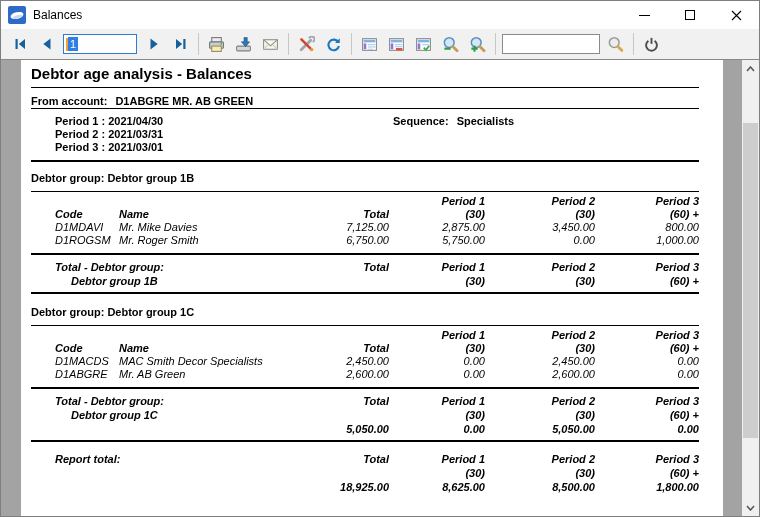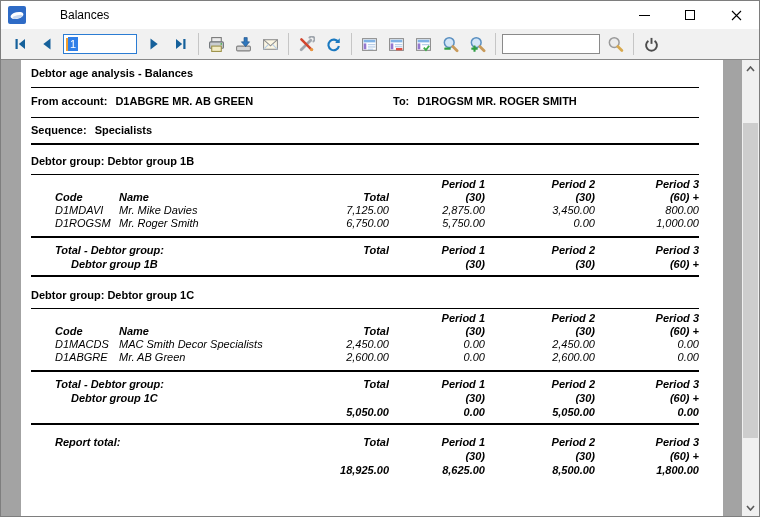--- a/index.html
+++ b/index.html
@@ -1,21 +1,21 @@
 <!DOCTYPE html>
 <html><head>
 <meta charset="utf-8">
 <style>
   * { box-sizing: border-box; margin: 0; padding: 0; }
   html,body { width:760px; height:517px; }
   body { font-family:"Liberation Sans", sans-serif; background:#fff; overflow:hidden; }
   .window { width:760px; height:517px; border:1px solid #7e7e7e; display:flex; flex-direction:column; background:#fff; }
 
   
-  .titlebar { height:28px; flex:0 0 28px; display:flex; align-items:center; padding-left:7px; background:#fff;gap:27px; }
+  .titlebar { height:28px; flex:0 0 28px; display:flex; align-items:center; padding-left:7px; background:#fff; }
   .title-icon { width:18px; height:18px; flex:0 0 18px; }
   .title-text { font-size:12px; color:#000; margin-left:7px; flex:1; }
   .win-controls { display:flex; height:100%; }
   .win-btn { width:46px; height:100%; display:flex; align-items:center; justify-content:center; cursor:default; }
   .glyph-min { width:11px; border-bottom:1px solid #000; height:1px; }
   .glyph-max { width:10px; height:10px; border:1px solid #000; }
 
   
   .toolbar { height:30px; flex:0 0 30px; background:#f1f1f1; display:flex; align-items:center; padding:0 5px; }
   .tb-btn { width:27px; height:26px; display:flex; align-items:center; justify-content:center; border-radius:2px; }
@@ -25,24 +25,24 @@
   .page-input .sel { background:#2f7fe8; color:#fff; font-size:11px; line-height:14px; padding:0 2px; }
   .search-input { width:98px; height:20px; border:1px solid #8a8a8a; background:#fff; font-size:11px; padding:0 3px; font-family:"Liberation Sans",sans-serif; margin:0 2px; }
 
   
   .report-area { flex:1; display:flex; background:#a3a3a3; border-top:1px solid #888; overflow:hidden; position:relative; }
   .margin-left { width:20px; flex:0 0 20px; }
   .page { width:702px; flex:0 0 702px; background:#fff; padding:7px 0 0 10px; overflow:hidden; }
   .margin-right { flex:1; }
   .content { width:668px; font-size:11px; color:#000; }
 
-  .rpt-title { font-weight:bold; font-size:11px; line-height:13px; margin:0 0 7px; }
+  .rpt-title { font-weight:bold; font-size:15px; line-height:13px; margin:0 0 7px; }
   .rule  { border-top:1px solid #000; }
   .rule2 { border-top:2px solid #000; }
-  .fromto { display:flex; margin:7px 0 9px; line-height:13px; font-weight:bold; }
+  .fromto { display:flex; margin:7px 0 0; line-height:13px; font-weight:bold; }
   .fromto .left { width:362px; flex:0 0 362px; }
   .lblgap { display:inline-block; width:8px; }
   .periods-row { display:flex; margin:6px 0 6px; line-height:13px; font-weight:bold; }
   .periods-row .left { width:362px; flex:0 0 362px; padding-left:24px; }
   .group-heading { font-weight:bold; line-height:13px; margin:10px 0 6px; }
   .group-heading.second { margin-top:12px; }
 
   table { border-collapse:collapse; table-layout:fixed; width:668px;font-style:italic; }
   td { padding:0; font-size:11px; line-height:13px; overflow:hidden; white-space:nowrap; }
   .num { text-align:right; }
@@ -221,25 +221,29 @@
   <div class="report-area">
     <div class="margin-left"></div>
     <div class="page">
       <div class="content">
 
         <div class="rpt-title">Debtor age analysis - Balances</div>
         <div class="rule"></div>
 
         <div class="fromto">
           <span class="left"><span>From account:</span><span class="lblgap"></span><span>D1ABGRE MR. AB GREEN</span></span>
-          <span><span>To:</span><span class="lblgap"></span><span>D1ROGSM MR. ROGER SMITH</span></span>
         </div>
         <div class="rule"></div>
 
         <div class="periods-row">
+          <span class="left">
+            <div>Period 1 : 2021/04/30</div>
+            <div>Period 2 : 2021/03/31</div>
+            <div>Period 3 : 2021/03/01</div>
+          </span>
           <span><span>Sequence:</span><span class="lblgap"></span><span>Specialists</span></span>
         </div>
         <div class="rule2"></div>
 
         <div class="group-heading">Debtor group: Debtor group 1B</div>
         <div class="rule"></div>
         <table class="main-table">
           <colgroup>
               <col class="col-code">
               <col class="col-name">

